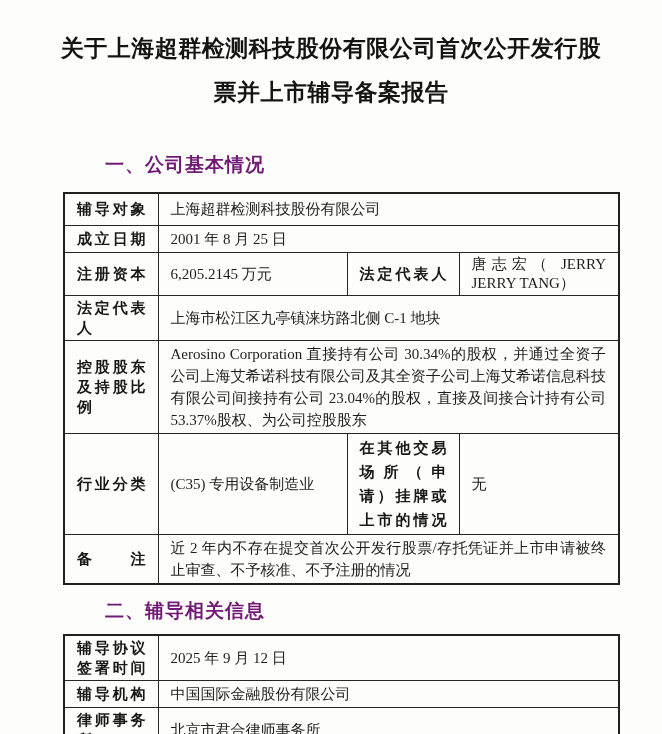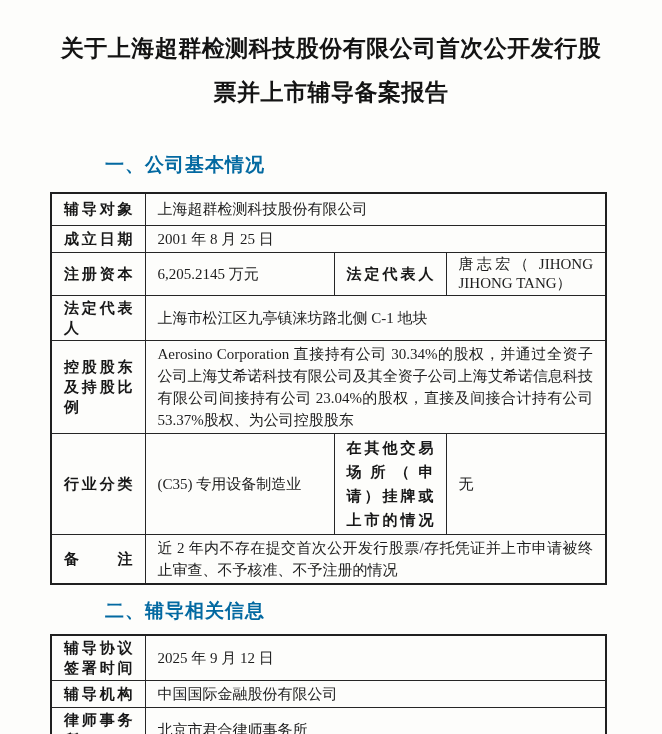--- a/index.html
+++ b/index.html
@@ -24,29 +24,29 @@
     letter-spacing: 0.5px;
   }
 
   
   .section-heading {
     margin-left: 105px;
     font-family: "Liberation Sans", sans-serif;
     font-weight: 700;
     font-size: 19px;
     line-height: 24px;
-    color: #0369a1;
+    color: #701a75;
     letter-spacing: 1px;
   }
   .section-heading.first { margin-top: 39px; }
   .section-heading.second { margin-top: 14px; }
 
   
   table.doc-table {
-    margin-left: 50px;
+    margin-left: 63px;
     border-collapse: collapse;
     table-layout: fixed;
     width: 555px;
     font-size: 15px;
   }
   table.doc-table.t1 { margin-top: 15px; }
   table.doc-table.t2 { margin-top: 11px; }
   .doc-table td {
     border: 1px solid #262626;
     vertical-align: middle;
@@ -102,21 +102,21 @@
       <td class="val" colspan="3">上海超群检测科技股份有限公司</td>
     </tr>
     <tr class="r2">
       <td class="lbl">成立日期</td>
       <td class="val" colspan="3">2001 年 8 月 25 日</td>
     </tr>
     <tr class="r3">
       <td class="lbl">注册资本</td>
       <td class="val">6,205.2145 万元</td>
       <td class="lbl">法定代表人</td>
-      <td class="val val-tight">唐志宏（ JIHONG JIHONG TANG）</td>
+      <td class="val val-tight">唐志宏（ JERRY JERRY TANG）</td>
     </tr>
     <tr class="r4">
       <td class="lbl">法定代表人</td>
       <td class="val" colspan="3">上海市松江区九亭镇涞坊路北侧 C-1 地块</td>
     </tr>
     <tr class="r5">
       <td class="lbl">控股股东及持股比例</td>
       <td class="val" colspan="3">Aerosino Corporation 直接持有公司 30.34%的股权，并通过全资子公司上海艾希诺科技有限公司及其全资子公司上海艾希诺信息科技有限公司间接持有公司 23.04%的股权，直接及间接合计持有公司 53.37%股权、为公司控股股东</td>
     </tr>
     <tr class="r6">

